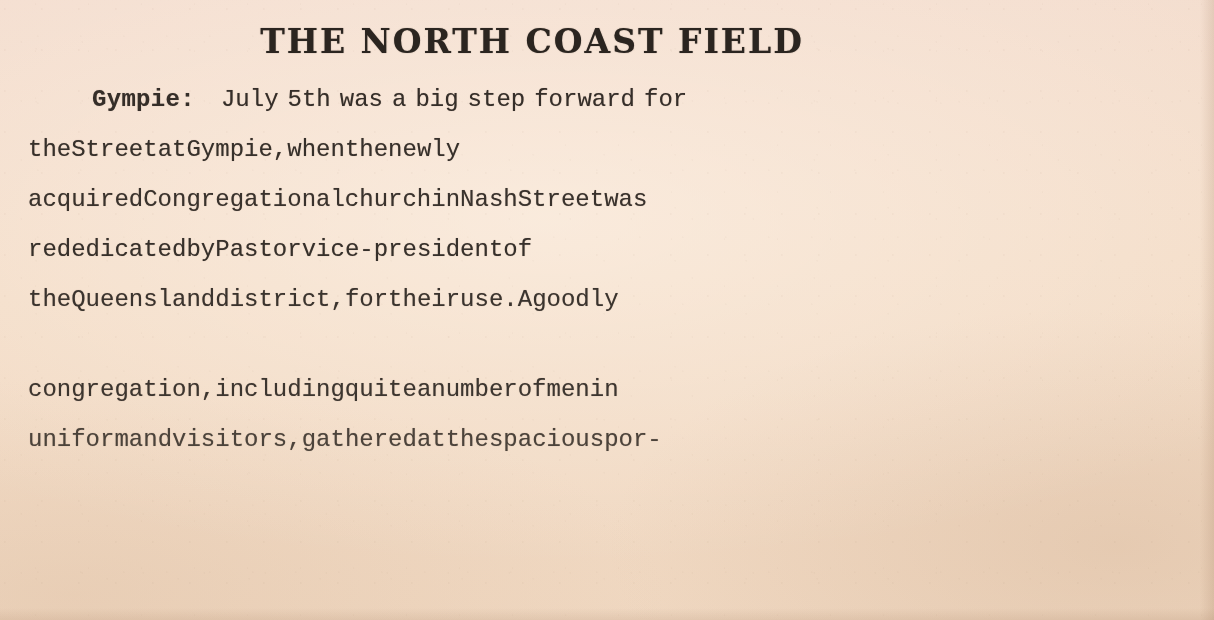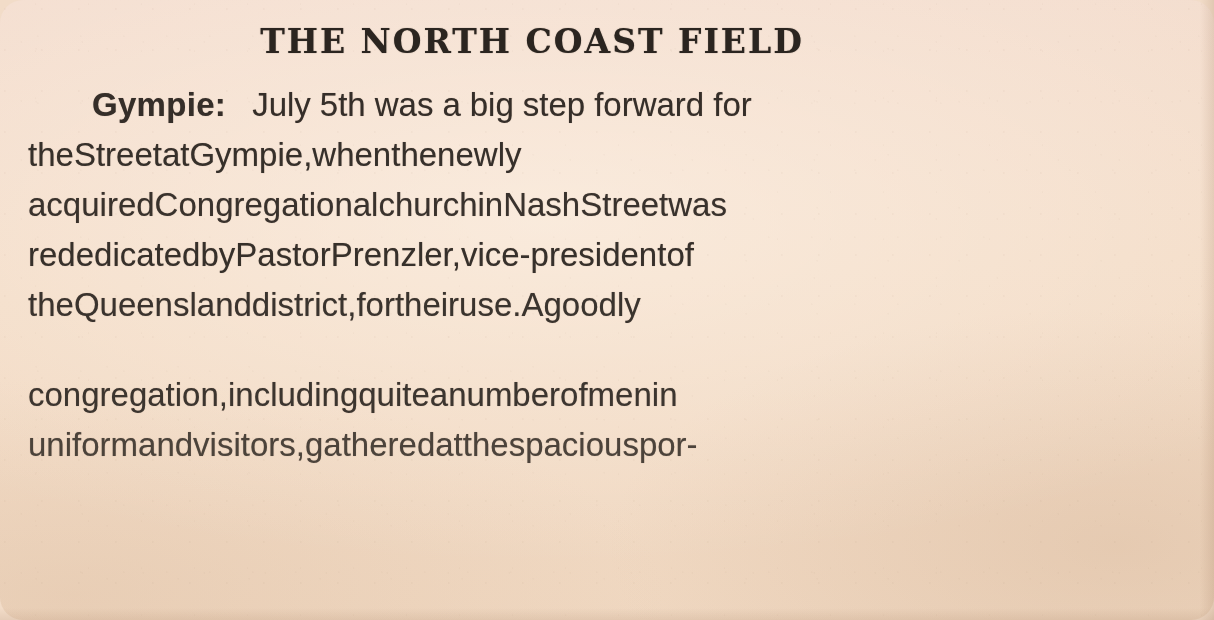--- a/index.html
+++ b/index.html
@@ -18,21 +18,20 @@
   .page {
     position: relative;
     width: 1214px;
     height: 620px;
     background:
       radial-gradient(ellipse 120% 90% at 45% 35%, rgba(255,246,236,0.55) 0%, rgba(255,246,236,0.0) 62%),
       radial-gradient(ellipse 60% 55% at 92% 88%, rgba(205,170,140,0.30) 0%, rgba(205,170,140,0.0) 70%),
       radial-gradient(ellipse 70% 50% at 6% 96%, rgba(210,176,146,0.25) 0%, rgba(210,176,146,0.0) 70%),
       linear-gradient(178deg, #f4ded0 0%, #f3dcc7 45%, #efd7c0 100%);
     box-sizing: border-box;
-    border-radius: 23px;
   }
   
   .grain {
     position: absolute;
     inset: 0;
     pointer-events: none;
     opacity: 0.22;
     background-image:
       radial-gradient(circle at 13% 22%, rgba(120,90,60,0.18) 0 0.7px, transparent 1.1px),
       radial-gradient(circle at 67% 9%,  rgba(120,90,60,0.16) 0 0.6px, transparent 1px),
@@ -75,22 +74,22 @@
     color: #2b2520;
     text-shadow: 0 0 1.1px rgba(60,45,35,0.55);
   }
 
   .article {
     position: absolute;
     left: 28px;
     top: 86px;
     width: 1012px;
     color: #2f2924;
-    font-family: Liberation Sans, sans-serif;
-    font-size: 33px;
+    font-family: Liberation Mono, monospace;
+    font-size: 24px;
     text-shadow: 0 0 0.9px rgba(70,52,40,0.45);
   }
 
   
   .line {
     display: flex;
     white-space: nowrap;
     height: 50px;
     align-items: baseline;
   }
@@ -169,21 +168,20 @@
         <span class="w">in</span>
         <span class="w">Nash</span>
         <span class="w">Street</span>
         <span class="w">was</span>
       </div>
 
       <div class="line l4 justify">
         <span class="w">rededicated</span>
         <span class="w">by</span>
         <span class="w">Pastor</span>
-        <span class="w">Prenzler,</span>
         <span class="w">vice-president</span>
         <span class="w">of</span>
       </div>
 
       <div class="line l5 justify">
         <span class="w">the</span>
         <span class="w">Queensland</span>
         <span class="w">district,</span>
         <span class="w">for</span>
         <span class="w">their</span>

